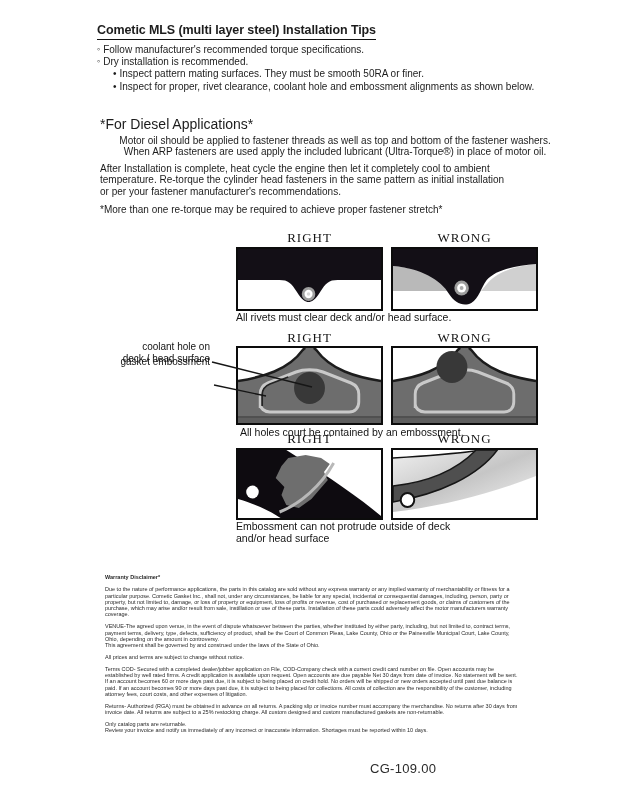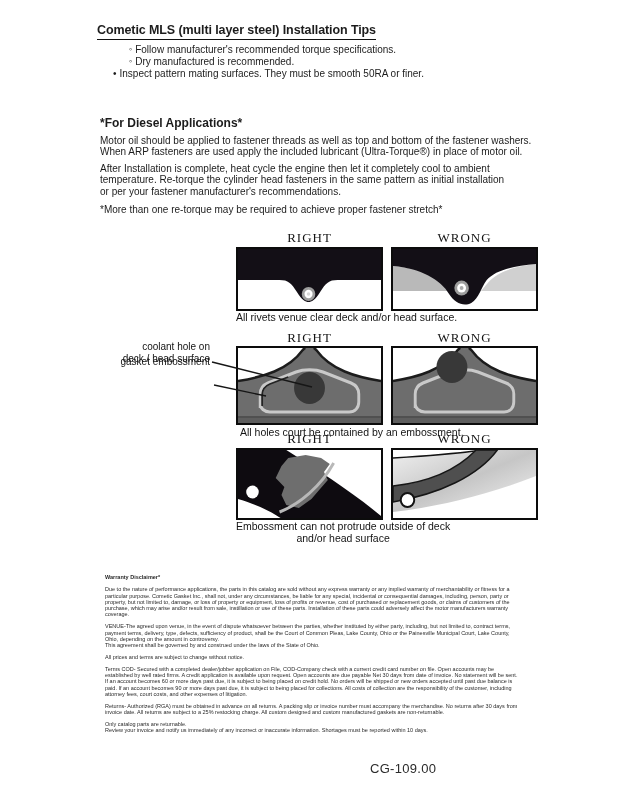--- a/index.html
+++ b/index.html
@@ -6,27 +6,27 @@
   .page{
     position:relative;width:618px;height:800px;background:#ffffff;overflow:hidden;
     font-family:"Liberation Sans","DejaVu Sans",sans-serif;color:#1c1c1c;padding-left:12px;
   }
   .abs{position:absolute;}
   .title{
     left:97px;top:23px;font-size:12.5px;font-weight:bold;letter-spacing:-0.1px;
     border-bottom:1.6px solid #111;padding-bottom:2px;white-space:nowrap;
   }
   .bullets{left:97px;top:44px;font-size:10px;line-height:12.2px;width:470px;}
-  .bullet{white-space:nowrap;margin-left:32px;}
+  .bullet{white-space:nowrap;}
   .bullet::before{content:"\25E6";font-size:9px;margin-right:3px;position:relative;top:-1px;}
   .subbullet{white-space:nowrap;padding-left:16px;}
   .subbullet::before{content:"\2022";font-size:10px;margin-right:3px;}
-  .diesel-heading{left:100px;top:116px;font-size:12px;font-weight:bold;}
+  .diesel-heading{left:100px;top:116px;font-size:14px;font-weight:normal;}
   .para{left:100px;font-size:10px;line-height:11.4px;width:470px;white-space:pre-line;}
-  .p1{top:135px;}
+  .p1{top:135px;text-align:center;}
   .p2{top:163px;}
   .p3{top:204px;}
   .dlabel{font-size:13px;letter-spacing:1px;width:147px;text-align:center;color:#141414;font-family:Liberation Serif, serif;}
   .panel{width:147px;border:2px solid #0c0c0c;box-sizing:border-box;background:#fff;line-height:0;}
   .panel svg{display:block;}
   .caption{font-size:10.5px;line-height:11.8px;color:#141414;white-space:pre-line;}
   .ann{font-size:10px;line-height:11.5px;text-align:right;width:122px;left:88px;color:#141414;}
   .legal{left:105px;top:574px;width:413px;font-size:5.5px;line-height:6.3px;color:#2a2a2a;}
   .legal .lheading{font-weight:bold;margin:0 0 6px 0;}
   .legal p{margin:0 0 5.5px 0;white-space:pre-line;}
@@ -34,22 +34,23 @@
 </style>
 </head>
 <body>
 
 <div class="page">
 
   <div class="abs title">Cometic MLS (multi layer steel) Installation Tips</div>
 
   <div class="abs bullets">
     <div class="bullet">Follow manufacturer's recommended torque specifications.</div>
-    <div class="bullet">Dry manufactured is recommended.</div>
+    <div class="bullet">Dry installation is recommended.</div>
     <div class="subbullet">Inspect pattern mating surfaces.  They must be smooth 50RA or finer.</div>
+    <div class="subbullet">Inspect for proper, rivet clearance, coolant hole and embossment alignments as shown below.</div>
   </div>
 
   <div class="abs diesel-heading">*For Diesel Applications*</div>
   <div class="abs para p1">Motor oil should be applied to fastener threads as well as top and bottom of the fastener washers.
 When ARP fasteners are used apply the included lubricant (Ultra-Torque®) in place of motor oil.</div>
   <div class="abs para p2">After Installation is complete, heat cycle the engine then let it completely cool to ambient
 temperature. Re-torque the cylinder head fasteners in the same pattern as initial installation
 or per your fastener manufacturer's recommendations.</div>
   <div class="abs para p3">*More than one re-torque may be required to achieve proper fastener stretch*</div>
 
@@ -71,21 +72,21 @@
     <svg width="143" height="60" viewBox="0 0 148 60" preserveAspectRatio="none">
       <rect width="148" height="60" fill="#ffffff"></rect>
       <path d="M0,17 C26,19 46,27 55,35 L61,42 L0,42 Z" fill="#b9b9b9"></path>
       <path d="M148,15 C126,17 108,23 99,33 L91,42 L148,42 Z" fill="#d0d0d0"></path>
       <path d="M0,0 H148 V15 C124,17 106,21 97,31 C91,39 89,49 81,54 C73,58 64,54 58,45 C50,31 28,19 0,17 Z" fill="#130f16"></path>
       <circle cx="71" cy="39" r="7.5" fill="#9e9e9e"></circle>
       <circle cx="71" cy="39" r="4.6" fill="#ffffff"></circle>
       <circle cx="71" cy="39" r="2" fill="#ababab"></circle>
     </svg>
   </div>
-  <div class="abs caption" style="left:236px;top:312px;">All rivets venue clear deck and/or head surface.</div>
+  <div class="abs caption" style="left:236px;top:312px;">All rivets must clear deck and/or head surface.</div>
 
   <div class="abs dlabel" style="left:236px;top:330px;">RIGHT</div>
   <div class="abs dlabel" style="left:391px;top:330px;">WRONG</div>
 
   <div class="abs ann" style="top:341px;white-space:pre-line;">coolant hole on
 deck / head surface</div>
   <div class="abs ann" style="top:356px;">gasket embossment</div>
 
   <div class="abs panel" style="left:236px;top:346px;height:79px;">
     <svg width="143" height="75" viewBox="0 0 148 75" preserveAspectRatio="none">
@@ -141,21 +142,21 @@
           <stop offset="1" stop-color="#f4f4f4"></stop>
         </linearGradient>
       </defs>
       <rect width="148" height="68" fill="#ffffff"></rect>
       <path d="M0,8 C34,6 64,4 92,0 H148 V26 C100,44 52,56 0,62 Z" fill="url(#g3)"></path>
       <path d="M0,8 C34,6 64,4 92,0" stroke="#141414" stroke-width="1.5" fill="none"></path>
       <path d="M86,0 H108 C88,26 48,44 0,52 V36 C38,32 66,20 86,0 Z" fill="#4f4f4f" stroke="#161616" stroke-width="1.5"></path>
       <circle cx="15" cy="50" r="7" fill="#ffffff" stroke="#131313" stroke-width="2"></circle>
     </svg>
   </div>
-  <div class="abs caption" style="left:236px;top:521px;text-align:center;">Embossment can not protrude outside of deck
+  <div class="abs caption" style="left:236px;top:521px;">Embossment can not protrude outside of deck
 and/or head surface</div>
 
   <div class="abs legal">
     <p class="lheading">Warranty Disclaimer*</p>
     <p>Due to the nature of performance applications, the parts in this catalog are sold without any express warranty or any implied warranty of merchantability or fitness for a particular purpose.  Cometic Gasket Inc., shall not, under any circumstances, be liable for any special, incidental or consequential damages, including, person, party or property, but not limited to, damage, or loss of property or equipment, loss of profits or revenue, cost of purchased or replacement goods, or claims of customers of the purchase, which may arise and/or result from sale, instillation or use of these parts.  Installation of these parts could adversely affect the motor manufacturers warranty coverage.</p>
     <p>VENUE-The agreed upon venue, in the event of dispute whatsoever between the parties, whether instituted by either party, including, but not limited to, contract terms, payment terms, delivery, type, defects, sufficiency of product, shall be the Court of Common Pleas, Lake County, Ohio or the Painesville Municipal Court, Lake County, Ohio, depending on the amount in controversy.
 This agreement shall be governed by and construed under the laws of the State of Ohio.</p>
     <p>All prices and terms are subject to change without notice.</p>
     <p>Terms COD- Secured with a completed dealer/jobber application on File, COD-Company check with a current credit card number on file.  Open accounts may be established by well rated firms.  A credit application is available upon request.  Open accounts are due payable Net 30 days from date of invoice.  No statement will be sent.  If an account becomes 60 or more days past due, it is subject to being placed on credit hold.  No orders will be shipped or new orders accepted until past due balance is paid.  If an account becomes 90 or more days past due, it is subject to being placed for collections.  All costs of collection are the responsibility of the customer, including attorney fees, court costs, and other expenses of litigation.</p>
     <p>Returns- Authorized (RGA) must be obtained in advance on all returns.  A packing slip or invoice number must accompany the merchandise.  No returns after 30 days from invoice date.  All returns are subject to a 25% restocking charge.  All custom designed and custom manufactured gaskets are non-returnable.</p>

